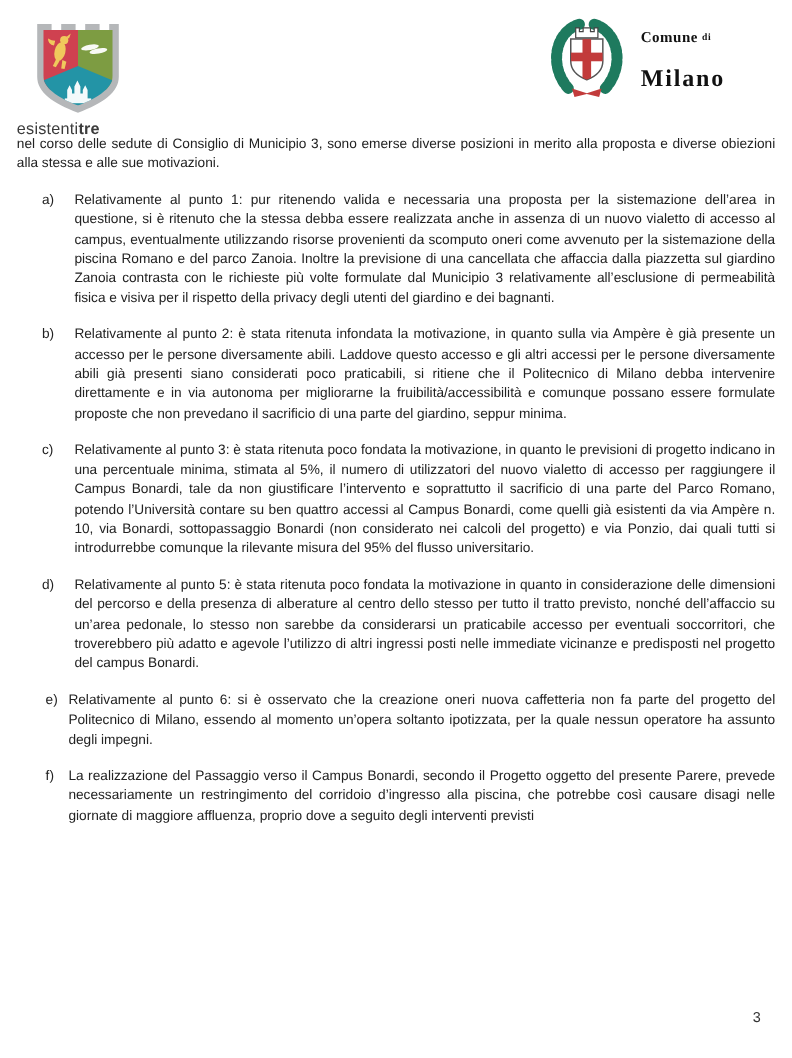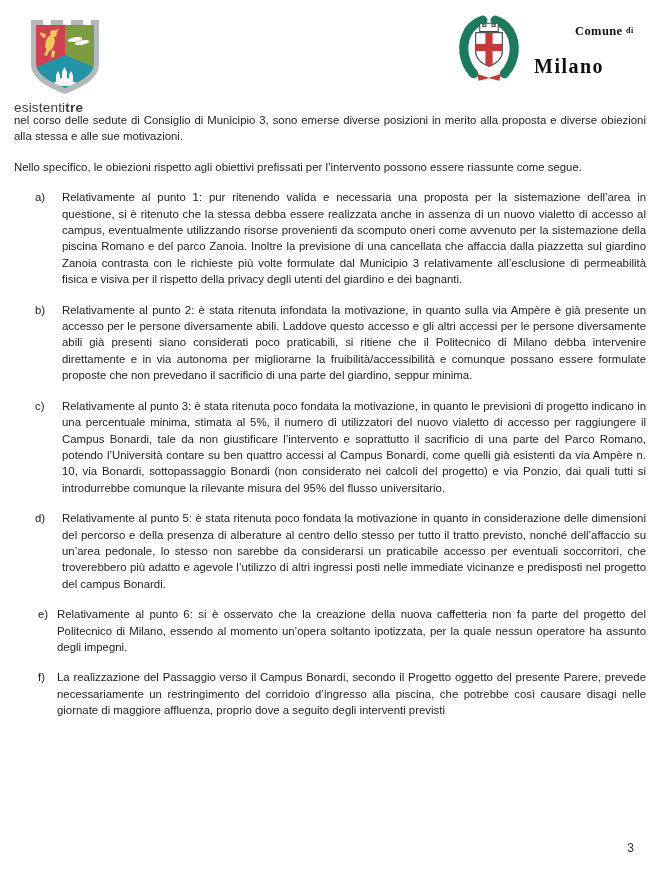--- a/index.html
+++ b/index.html
@@ -20,21 +20,21 @@
   .logo-left svg { display: block; margin-left: 14px; }
   .logo-left-label {
     margin-top: 4px;
     font-size: 13.5px;
     color: #3c3c3c;
     letter-spacing: 0.2px;
   }
   .logo-left-label b { font-weight: 700; }
   .logo-right { position: absolute; left: 452px; top: 12px; display: flex; align-items: flex-start; }
   .logo-right-text { margin-left: 8px; margin-top: 12px; font-family: "Liberation Serif", serif; color: #111; }
-  .logo-right-text .l1 { font-size: 12.5px; font-weight: 700; letter-spacing: 0.4px; margin-left: 41px; }
+  .logo-right-text .l1 { font-size: 12.5px; font-weight: 700; letter-spacing: 0.4px; }
   .logo-right-text .l1 .small { font-size: 8px; font-weight: 700; vertical-align: 2px; }
   .logo-right-text .l2 { font-size: 20px; font-weight: 600; letter-spacing: 1.5px; margin-top: 16px; }
   
   .content {
     padding: 4px 14px 0 14px;
     font-size: 11.4px;
     line-height: 16.4px;
     text-align: justify;
   }
   .content p { margin-bottom: 14px; }
@@ -127,21 +127,20 @@
         </div>
         <div class="l2">Milano</div>
       </div>
     </div>
 
   </div>
 
   <div class="content">
 
     <p>nel corso delle sedute di Consiglio di Municipio 3, sono emerse diverse posizioni in merito alla proposta e diverse obiezioni alla stessa e alle sue motivazioni.</p>
-    <p>Nello specifico, le obiezioni rispetto agli obiettivi prefissati per l’intervento possono essere riassunte come segue.</p>
 
     <ol class="letter-list objections">
       <li class="letter-item">
         <span class="marker">a)</span>
         <span class="txt">Relativamente al punto 1: pur ritenendo valida e necessaria una proposta per la sistemazione dell’area in questione, si è ritenuto che la stessa debba essere realizzata anche in assenza di un nuovo vialetto di accesso al campus, eventualmente utilizzando risorse provenienti da scomputo oneri come avvenuto per la sistemazione della piscina Romano e del parco Zanoia. Inoltre la previsione di una cancellata che affaccia dalla piazzetta sul giardino Zanoia contrasta con le richieste più volte formulate dal Municipio 3 relativamente all’esclusione di permeabilità fisica e visiva per il rispetto della privacy degli utenti del giardino e dei bagnanti.</span>
       </li>
       <li class="letter-item">
         <span class="marker">b)</span>
         <span class="txt">Relativamente al punto 2: è stata ritenuta infondata la motivazione, in quanto sulla via Ampère è già presente un accesso per le persone diversamente abili. Laddove questo accesso e gli altri accessi per le persone diversamente abili già presenti siano considerati poco praticabili, si ritiene che il Politecnico di Milano debba intervenire direttamente e in via autonoma per migliorarne la fruibilità/accessibilità e comunque possano essere formulate proposte che non prevedano il sacrificio di una parte del giardino, seppur minima.</span>
       </li>
@@ -152,21 +151,21 @@
       <li class="letter-item">
         <span class="marker">d)</span>
         <span class="txt">Relativamente al punto 5: è stata ritenuta poco fondata la motivazione in quanto in considerazione delle dimensioni del percorso e della presenza di alberature al centro dello stesso per tutto il tratto previsto, nonché dell’affaccio su un’area pedonale, lo stesso non sarebbe da considerarsi un praticabile accesso per eventuali soccorritori, che troverebbero più adatto e agevole l’utilizzo di altri ingressi posti nelle immediate vicinanze e predisposti nel progetto del campus Bonardi.</span>
       </li>
     </ol>
 
 
     <ol class="letter-list observations">
       <li class="letter-item">
         <span class="marker">e)</span>
-        <span class="txt">Relativamente al punto 6: si è osservato che la creazione della nuova caffetteria non fa parte del progetto del Politecnico di Milano, essendo al momento un’opera soltanto ipotizzata, per la quale nessun operatore ha assunto degli impegni.</span>
+        <span class="txt">Relativamente al punto 6: si è osservato che la creazione oneri nuova caffetteria non fa parte del progetto del Politecnico di Milano, essendo al momento un’opera soltanto ipotizzata, per la quale nessun operatore ha assunto degli impegni.</span>
       </li>
       <li class="letter-item">
         <span class="marker">f)</span>
         <span class="txt">La realizzazione del Passaggio verso il Campus Bonardi, secondo il Progetto oggetto del presente Parere, prevede necessariamente un restringimento del corridoio d’ingresso alla piscina, che potrebbe così causare disagi nelle giornate di maggiore affluenza, proprio dove a seguito degli interventi previsti</span>
       </li>
     </ol>
 
   </div>
 
   <div class="page-number">3</div>

